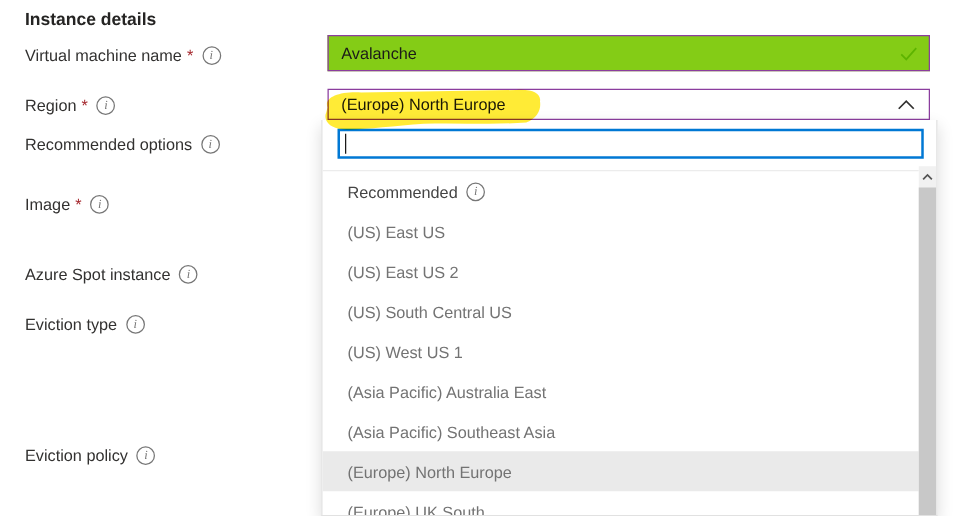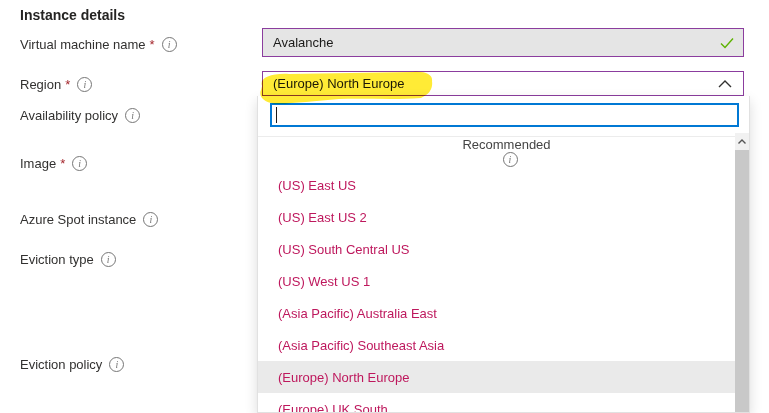--- a/index.html
+++ b/index.html
@@ -11,21 +11,21 @@
   .field-label{position:absolute;left:20px;height:17px;display:flex;align-items:center;white-space:nowrap;color:#323130;}
   .req{color:#a4262c;margin-left:4px;font-size:13px;}
   .info-icon{
     display:inline-block;width:13px;height:13px;margin-left:7px;box-sizing:content-box;
     border:1px solid #767676;border-radius:50%;color:#767676;
     font-family:"Liberation Serif",serif;font-style:italic;font-size:10px;line-height:13px;text-align:center;
     cursor:default;flex:0 0 auto;
   }
   .textfield{
     position:absolute;left:262px;top:28px;width:482px;height:29px;box-sizing:border-box;
-    border:1px solid #8b3d9e;background:#e5e5e5;display:flex;align-items:center;padding:0 8px 0 10px;
+    border:1px solid #8b3d9e;background:#84cc16;display:flex;align-items:center;padding:0 8px 0 10px;
   }
   .textfield input{
     border:none;outline:none;flex:1;font-family:"Liberation Sans",sans-serif;font-size:13px;color:#1b1a19;background:transparent;padding:0;
   }
   .combobox{
     position:absolute;left:262px;top:71px;width:482px;height:25px;box-sizing:border-box;
     border:1px solid #8b3d9e;background:#fff;display:flex;align-items:center;justify-content:space-between;
     padding:0 10px;cursor:pointer;
   }
   .combobox .value{color:#1b1a19;position:relative;z-index:2;}
@@ -35,22 +35,22 @@
     background:#fff;border:1px solid #e1e1e1;border-top:none;
     box-shadow:0 5px 12px rgba(0,0,0,0.14);overflow:hidden;
   }
   .search-wrap{position:absolute;left:12px;top:7px;right:10px;}
   .search-input{
     width:100%;height:24px;box-sizing:border-box;border:2px solid #0078d4;outline:none;
     font-family:"Liberation Sans",sans-serif;font-size:13px;padding:0 6px;background:#fff;
   }
   .caret{position:absolute;left:6px;top:4px;width:1px;height:16px;background:#1b1a19;}
   .list{position:absolute;left:0;top:40px;right:14px;bottom:0;border-top:1px solid #ececec;}
-  .row{height:32px;display:flex;align-items:center;padding-left:20px;color:#be185d;cursor:pointer;white-space:nowrap;}
-  .row.group-header{color:#444;cursor:default;flex-direction:column;}
+  .row{height:32px;display:flex;align-items:center;padding-left:20px;color:#737373;cursor:pointer;white-space:nowrap;}
+  .row.group-header{color:#444;cursor:default;}
   .row.selected{background:#eaeaea;}
   .scrollbar{position:absolute;top:37px;right:0;width:14px;bottom:0;background:#f1f1f1;}
   .sb-btn{height:16px;display:flex;align-items:center;justify-content:center;cursor:pointer;}
   .sb-thumb{position:absolute;left:0;top:17px;width:14px;bottom:0;background:#c8c8c8;cursor:pointer;}
   .chev{flex:0 0 auto;}
 </style>
 </head>
 <body>
 
 <div class="canvas">
@@ -61,21 +61,21 @@
     <span>Virtual machine name</span>
     <span class="req">*</span>
     <span class="info-icon">i</span>
   </div>
   <div class="field-label" style="top:76px">
     <span>Region</span>
     <span class="req">*</span>
     <span class="info-icon">i</span>
   </div>
   <div class="field-label" style="top:107px">
-    <span>Availability policy</span>
+    <span>Recommended options</span>
     <span class="info-icon">i</span>
   </div>
   <div class="field-label" style="top:155px">
     <span>Image</span>
     <span class="req">*</span>
     <span class="info-icon">i</span>
   </div>
   <div class="field-label" style="top:211px">
     <span>Azure Spot instance</span>
     <span class="info-icon">i</span>

